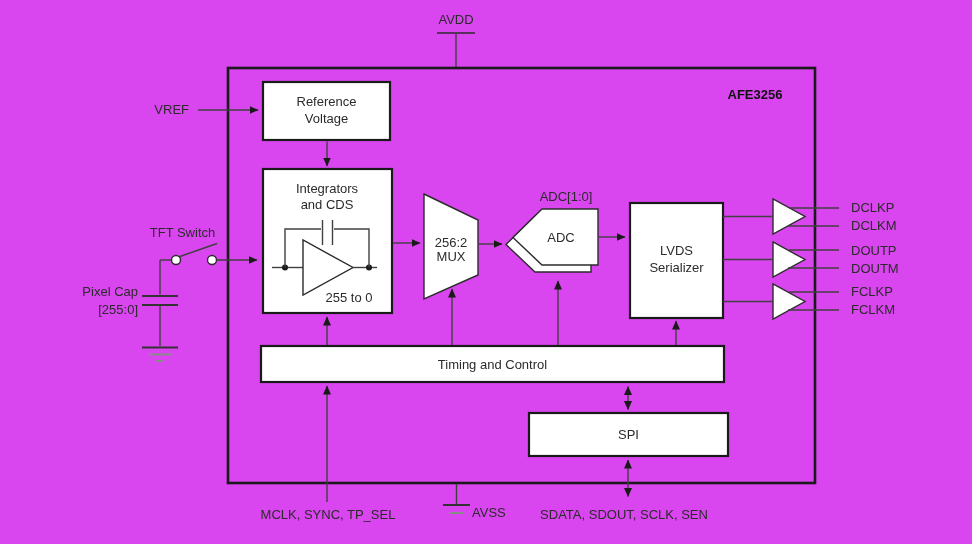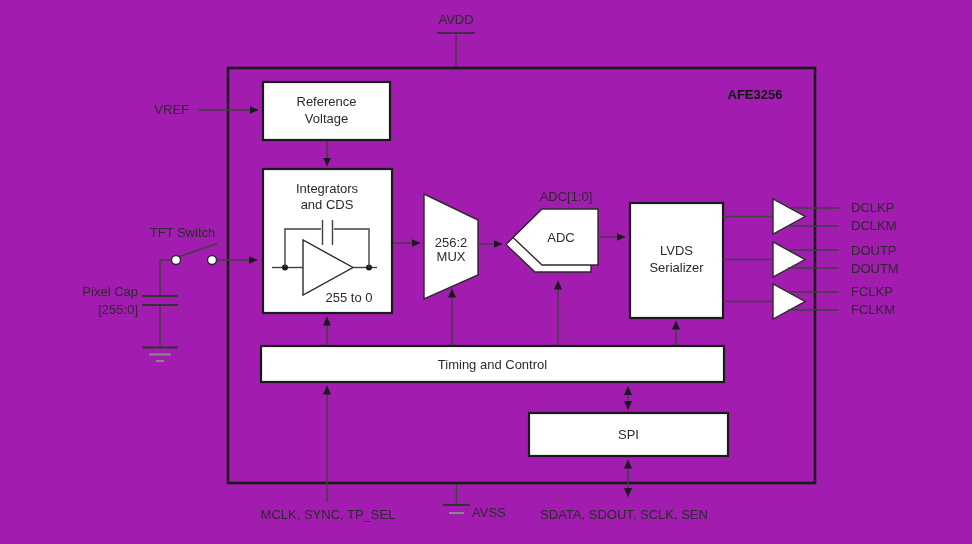--- a/index.html
+++ b/index.html
@@ -1,16 +1,16 @@
 <!DOCTYPE html>
 <html><head>
 <meta charset="utf-8">
 <style>
   html,body{margin:0;padding:0;background:#fff;}
-  .stage{position:relative;width:972px;height:544px;background:#a21caf;overflow:hidden;
+  .stage{position:relative;width:972px;height:544px;background:#d946ef;overflow:hidden;
          font-family:"Liberation Sans", sans-serif;}
   svg{position:absolute;left:0;top:0;}
   text{font-family:"Liberation Sans", sans-serif;font-size:13px;fill:#2b2b2b;}
   text.bold{font-weight:bold;fill:#111;}
   .wire{stroke:#404040;stroke-width:1.4;fill:none;}
   .wire-dk{stroke:#2b2b2b;stroke-width:1.6;fill:none;}
   .blk{fill:#ffffff;stroke:#1a1a1a;stroke-width:2.2;}
   .outer{fill:none;stroke:#1a1a1a;stroke-width:2.6;}
   .shape{fill:#ffffff;stroke:#2b2b2b;stroke-width:1.4;}
   .plate{stroke:#333333;stroke-width:2;fill:none;}

